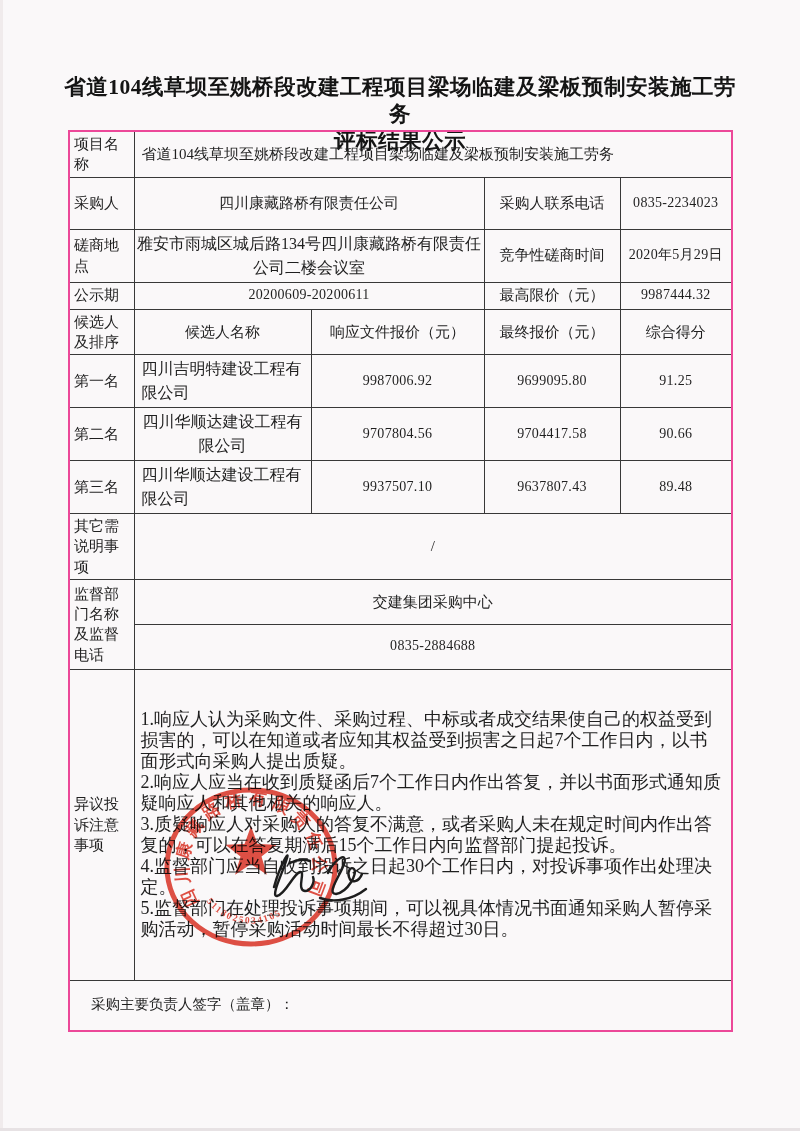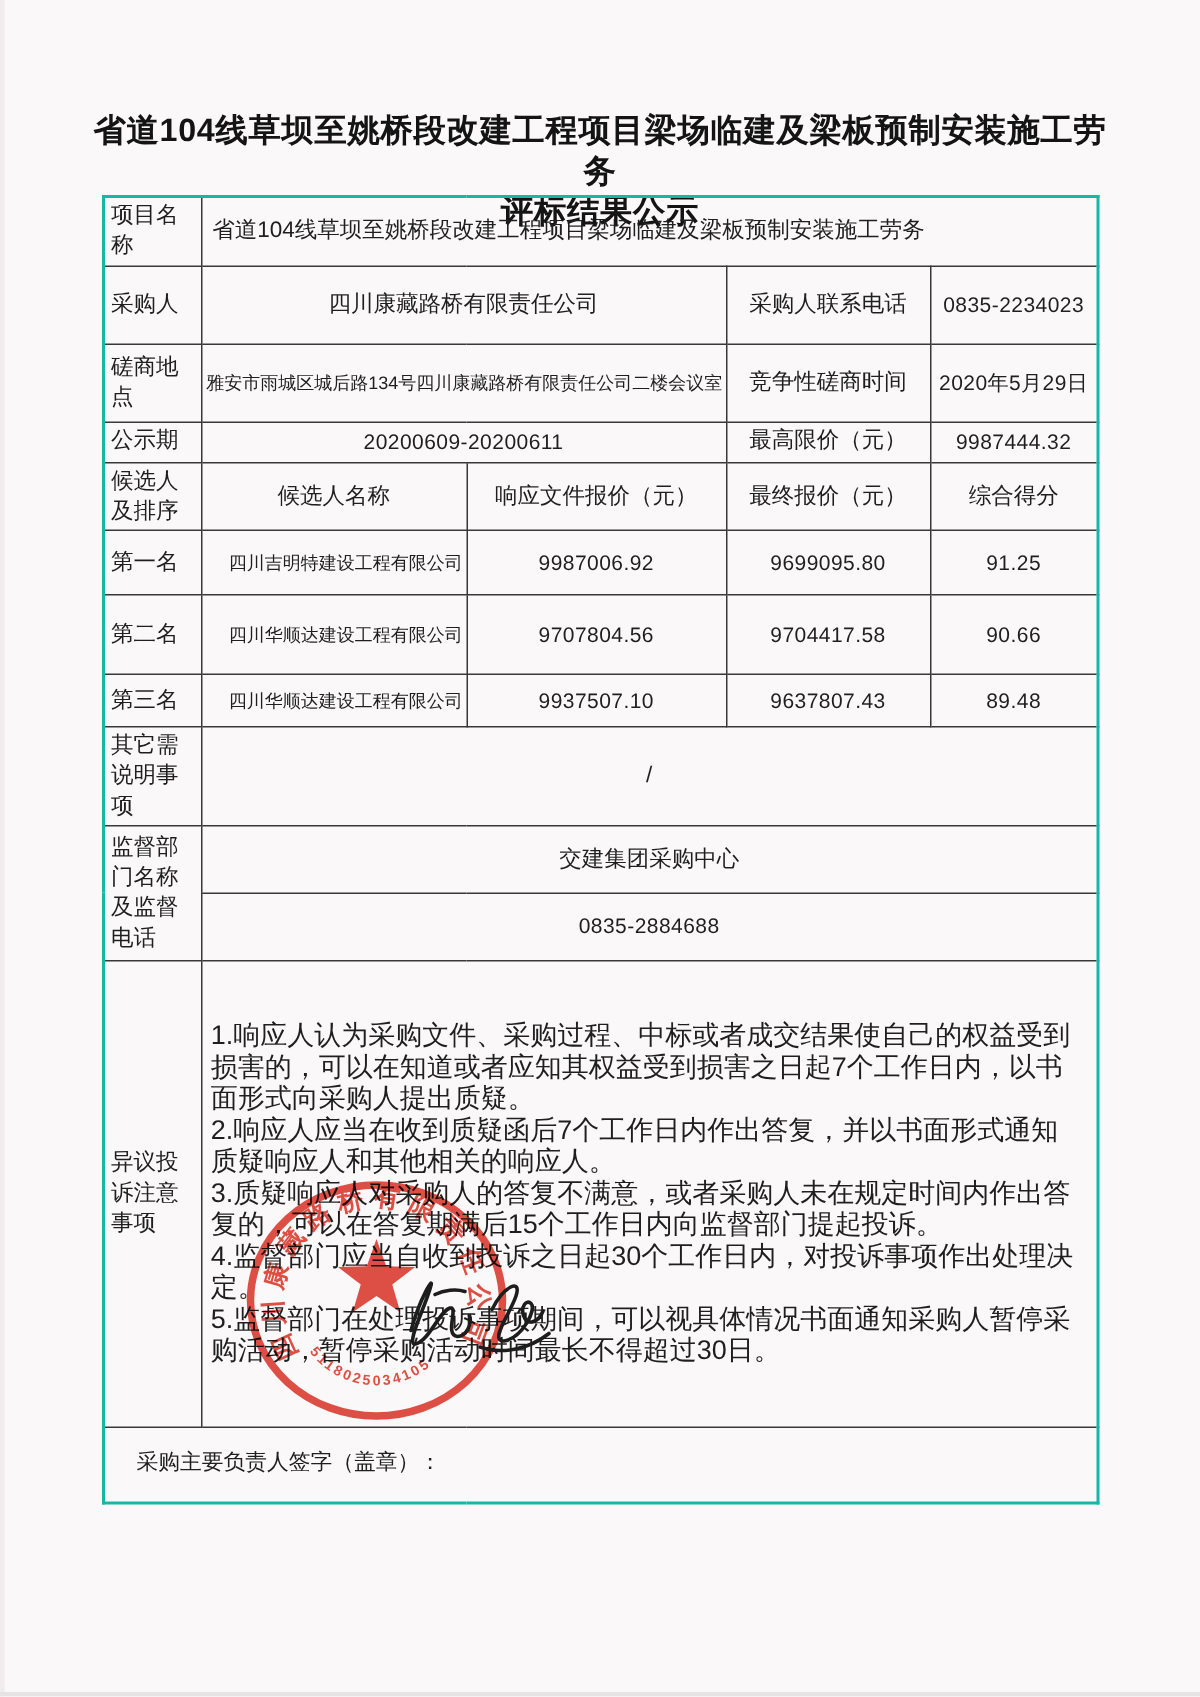--- a/index.html
+++ b/index.html
@@ -7,42 +7,43 @@
     width:800px;height:1131px;
     background:#f6f3f4;
     font-family:"Liberation Sans","DejaVu Sans",sans-serif;
     color:#222;
   }
   .page{
     position:relative;width:800px;height:1131px;
     background:#faf8f9;
     box-shadow:inset 0 -3px 0 #e7e2e4, inset 3px 0 0 #f0ebec;
     overflow:hidden;
+    font-family:Liberation Serif, serif;
   }
   .doc-title{
     position:absolute;top:74px;left:60px;width:680px;
     text-align:center;font-weight:bold;font-size:21.5px;
     line-height:27px;color:#141414;letter-spacing:0.5px;
   }
   table.main{
     position:absolute;left:68px;top:130px;width:663px;
     border-collapse:collapse;table-layout:fixed;
-    border:2px solid #14b8a6;
+    border:2px solid #ec4899;
   }
   td{
     border:1px solid #383838;
     font-size:15px;color:#1f1f1f;
     text-align:center;vertical-align:middle;
     padding:2px 2px;line-height:1.35;
     overflow:hidden;
   }
   td.lbl{text-align:left;padding:2px 1px 2px 4px;}
   td.left{text-align:left;padding-left:7px;}
   td.num{font-size:14px;letter-spacing:0.3px;}
-  td.small{font-size:12px;line-height:1.5;text-align:right;}
+  td.small{font-size:16px;line-height:1.5;}
   td.obj{
     text-align:left;vertical-align:middle;
     font-size:18px;line-height:21px;
     padding:6px 10px 6px 6px;
   }
   .h38 td{height:38px}.h47 td{height:47px}.h22 td{height:22px}
   .h37 td{height:37px}.h48 td{height:48px}.h30 td{height:30px}
   .h44 td{height:44px}.h40 td{height:40px}.h298 td{height:298px}
   .h45 td{height:45px}
   .sig-cell{text-align:left;padding-left:21px;font-size:14.5px;}

